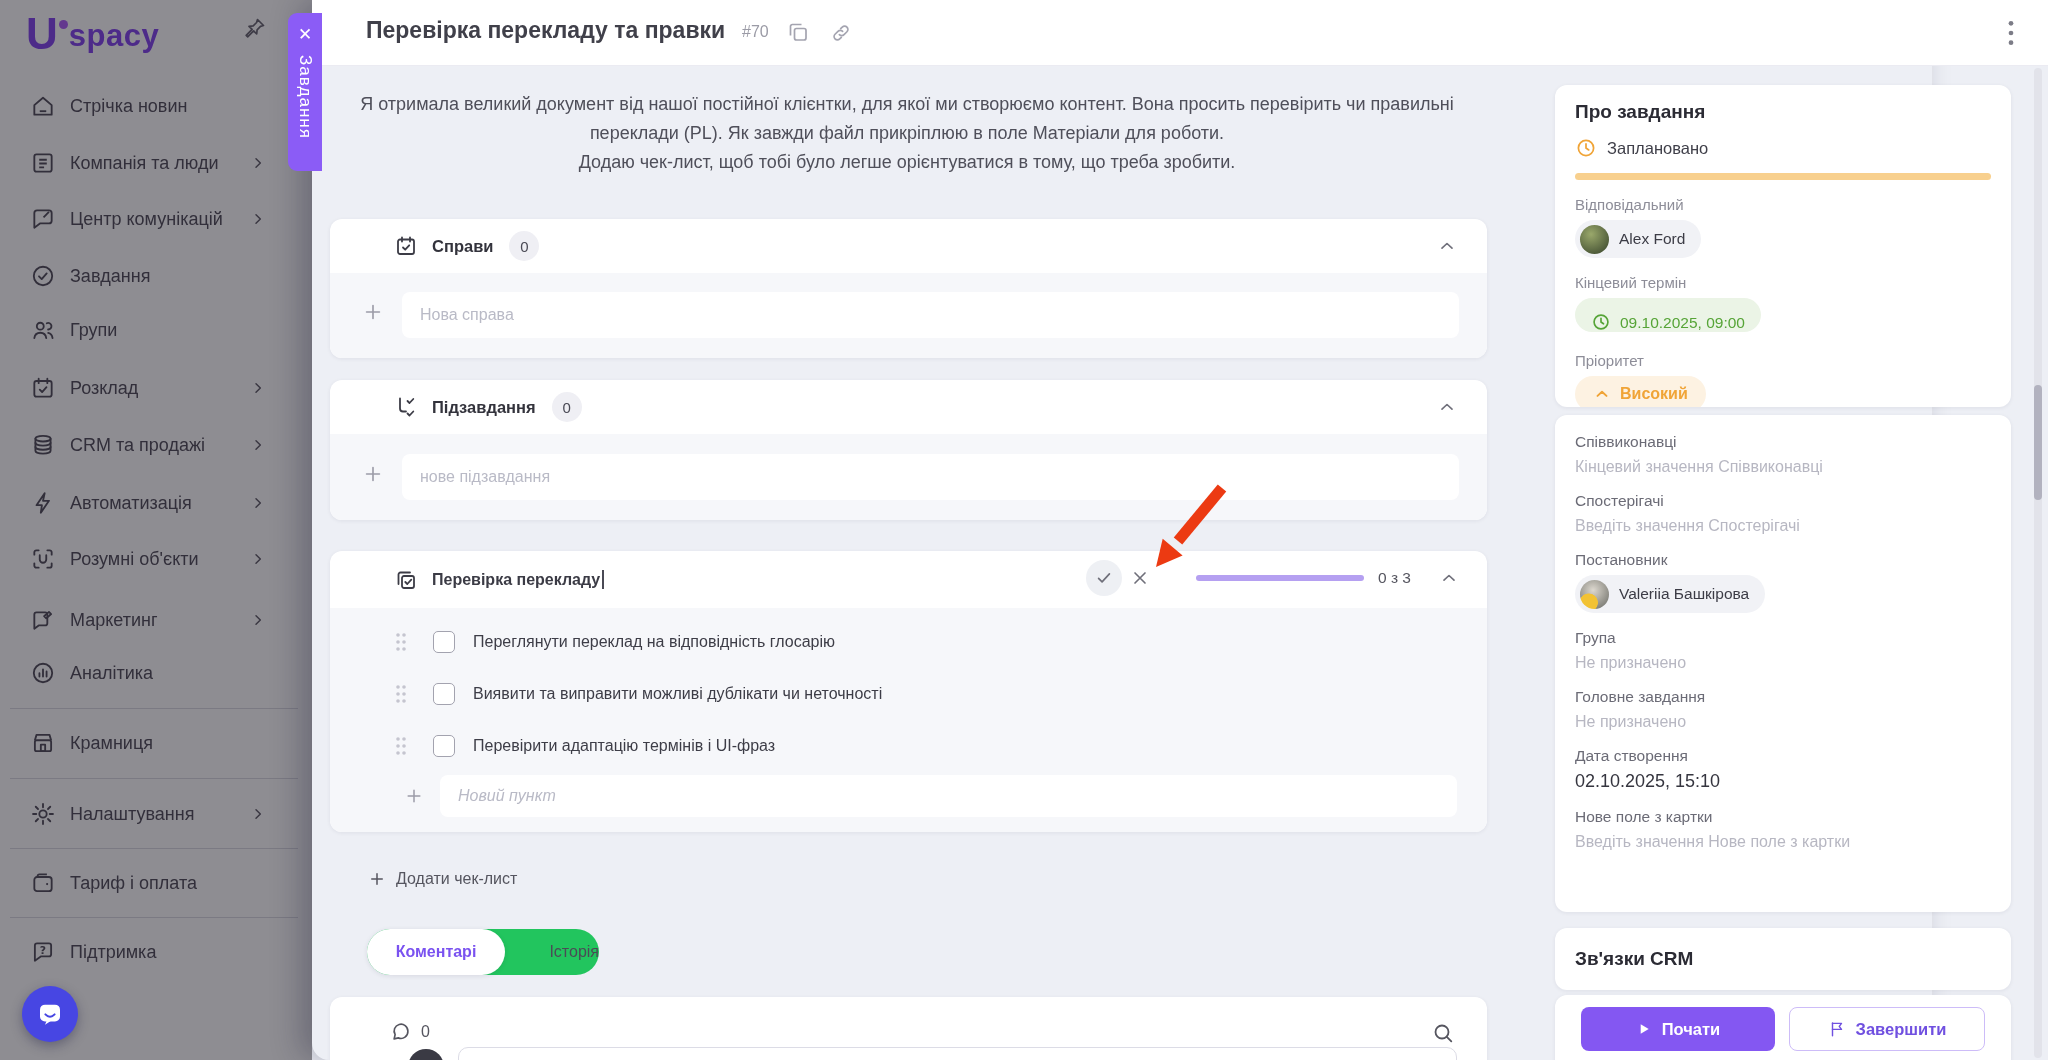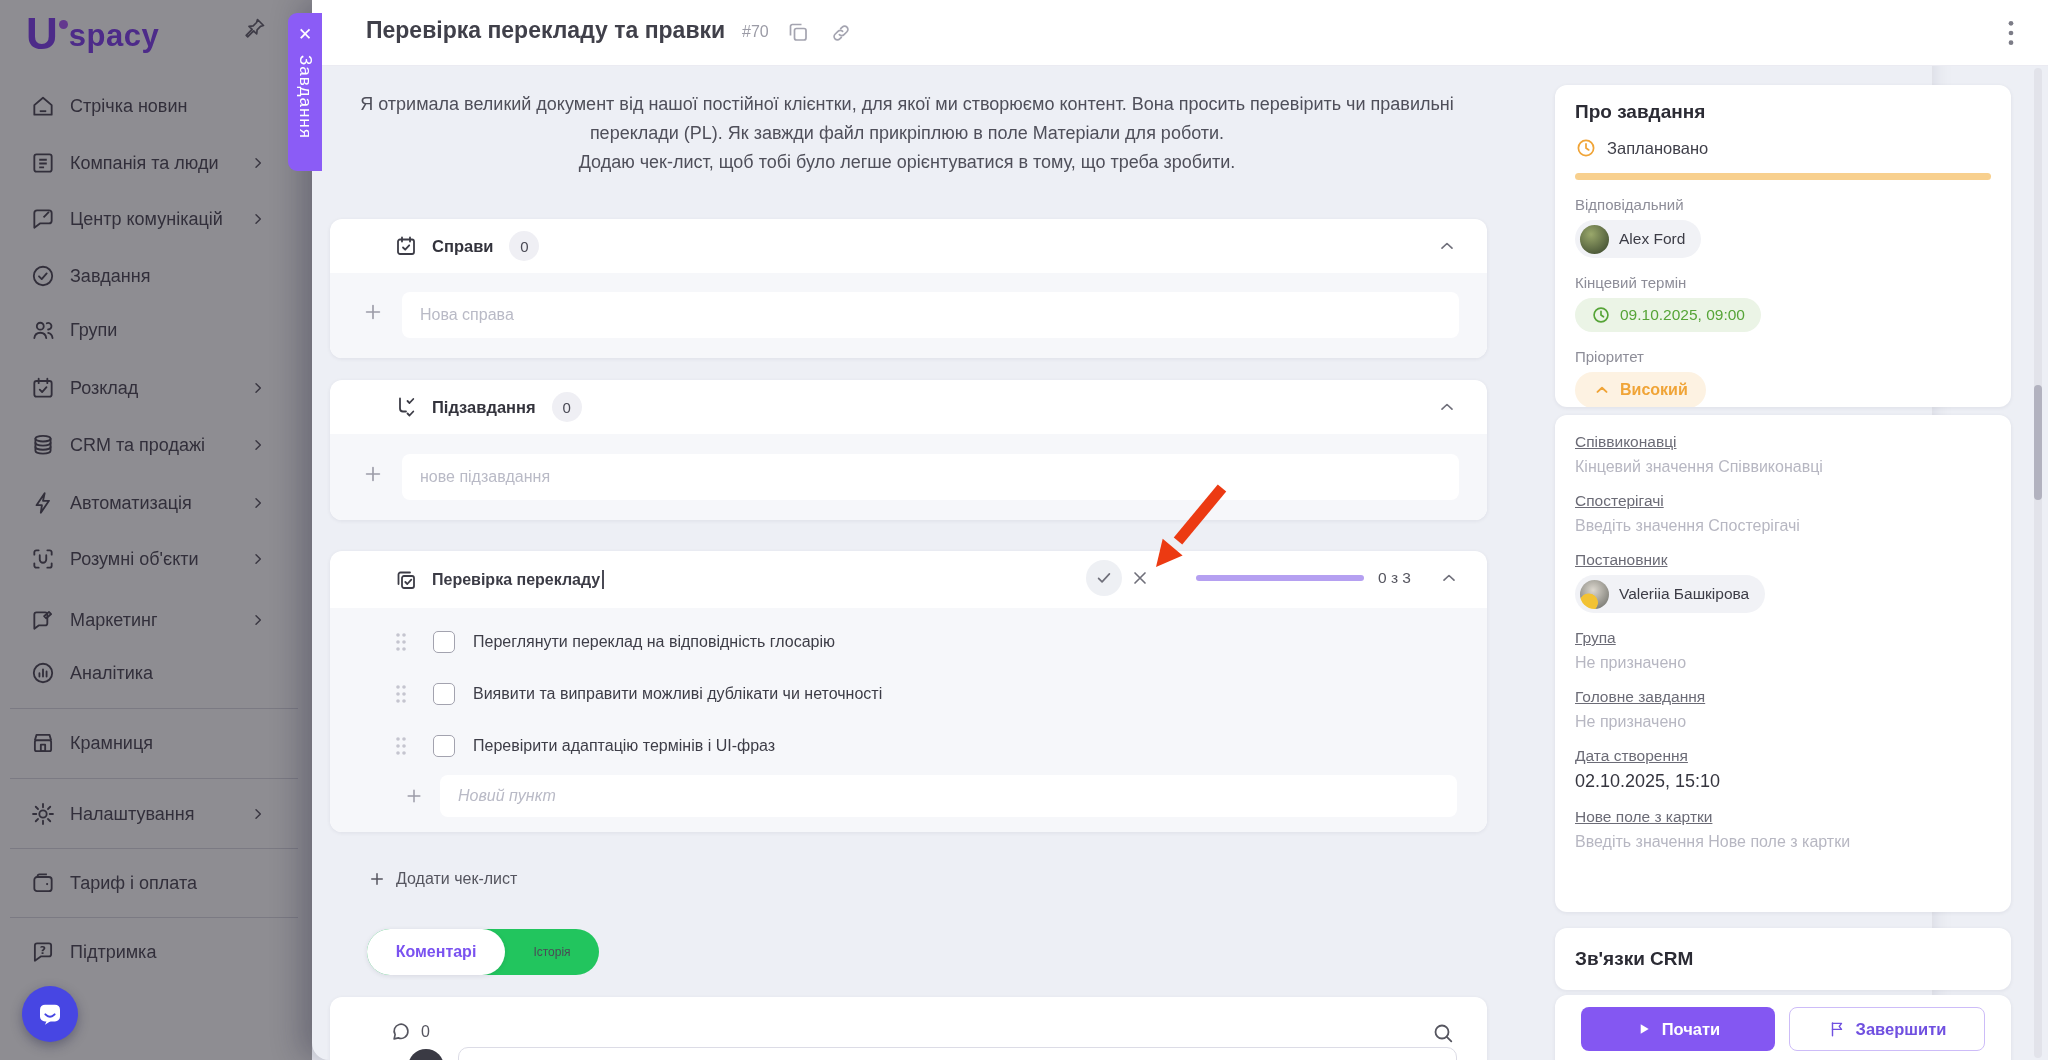--- a/index.html
+++ b/index.html
@@ -72,43 +72,43 @@
   .cbx { width:22px; height:22px; border:1.6px solid #a3a3af; border-radius:5px; background:#fff; margin-right:18px; flex:0 0 auto; cursor:pointer; }
   .cl-label { font-size:16px; color:#3d3d47; }
 
   .add-checklist { position:absolute; left:56px; top:870px; display:flex; align-items:center; gap:10px;
     color:#55555f; font-size:16px; cursor:pointer; background:none; border:none; font-family:inherit; }
 
   .tabs-pill { position:absolute; left:55px; top:929px; width:232px; height:46px; background:#22c55e;
     border-radius:23px; display:flex; align-items:center; }
   .tab-active { width:138px; height:46px; background:#fff; border-radius:23px; box-shadow:0 1px 5px rgba(30,30,60,.10);
     display:flex; align-items:center; justify-content:center; color:#7a52f0; font-size:16px; font-weight:600; cursor:pointer; }
-  .tab-idle { flex:1; text-align:center; color:#4b4b56; font-size:12px; cursor:pointer; }
+  .tab-idle { flex:1; text-align:right; color:#4b4b56; font-size:16px; cursor:pointer; }
 
   .comments-card { left:18px; top:997px; width:1157px; height:130px; border-radius:12px; }
   .cm-count-row { position:absolute; left:60px; top:24px; display:flex; align-items:center; gap:9px; color:#55555f; font-size:16px; }
   .cm-search { position:absolute; right:32px; top:24px; color:#55555f; cursor:pointer; }
   .cm-avatar { position:absolute; left:78px; top:52px; width:36px; height:36px; border-radius:50%; background:#3a3a44; }
   .cm-input { position:absolute; left:128px; right:30px; top:50px; height:46px; border:1.5px solid #dcdce6; border-radius:10px; background:#fff; }
 
   
   .rp-card { position:absolute; left:1243px; width:456px; background:#fff; border-radius:12px; box-shadow:0 1px 4px rgba(30,30,60,.07); }
   .rp-pad { padding:16px 20px; }
   .rp-title { font-size:19px; font-weight:700; color:#2b2b34; }
   .status-row { display:flex; align-items:center; gap:10px; margin-top:14px; color:#3f3f49; font-size:16.5px; }
   .amber-bar { height:7px; border-radius:4px; background:#f8d08e; margin-top:14px; }
   .rp-label { font-size:15px; color:#8d8d98; margin-top:16px; }
-  .rp-label-b { font-size:15.5px; color:#6b6b76;text-decoration:underline; }
+  .rp-label-b { font-size:15.5px; color:#6b6b76; }
   .person-pill { display:inline-flex; align-items:center; gap:10px; height:38px; padding:0 16px 0 5px;
     background:#f1f2f6; border-radius:19px; margin-top:7px; font-size:15.5px; color:#3c3c46; cursor:pointer; }
   .avatar { width:29px; height:29px; border-radius:50%; }
   .av-alex { background:radial-gradient(circle at 38% 32%, #9aa86b, #4e5b3a 75%); }
   .av-val { background:radial-gradient(circle at 30% 78%, #f2c234 0 29%, rgba(0,0,0,0) 31%),
             radial-gradient(circle at 45% 35%, #ddd8cf, #7d7d76 80%); }
-  .green-pill { display:inline-flex; align-items:center; gap:9px; height:34px; padding:0 16px;
+  .green-pill { display:inline-flex; align-items:flex-end; gap:9px; height:34px; padding:0 16px;
     background:#ebf4e6; border-radius:17px; margin-top:7px; font-size:15.5px; color:#56a437; cursor:pointer; }
   .orange-pill { display:inline-flex; align-items:center; gap:9px; height:36px; padding:0 18px;
     background:#fdf2e2; border-radius:18px; margin-top:7px; font-size:16px; color:#f0a437; font-weight:600; cursor:pointer; }
   .fgroup { margin-bottom:16px; }
   .ph { font-size:16px; color:#b7b7c2; margin-top:7px; }
   .val-dark { font-size:18px; color:#35353f; margin-top:6px; }
 
   .btn-row { display:flex; gap:14px; }
   .btn { flex:1; height:44px; border-radius:8px; font-size:16.5px; font-weight:600; font-family:inherit;
     display:flex; align-items:center; justify-content:center; gap:10px; cursor:pointer; }

